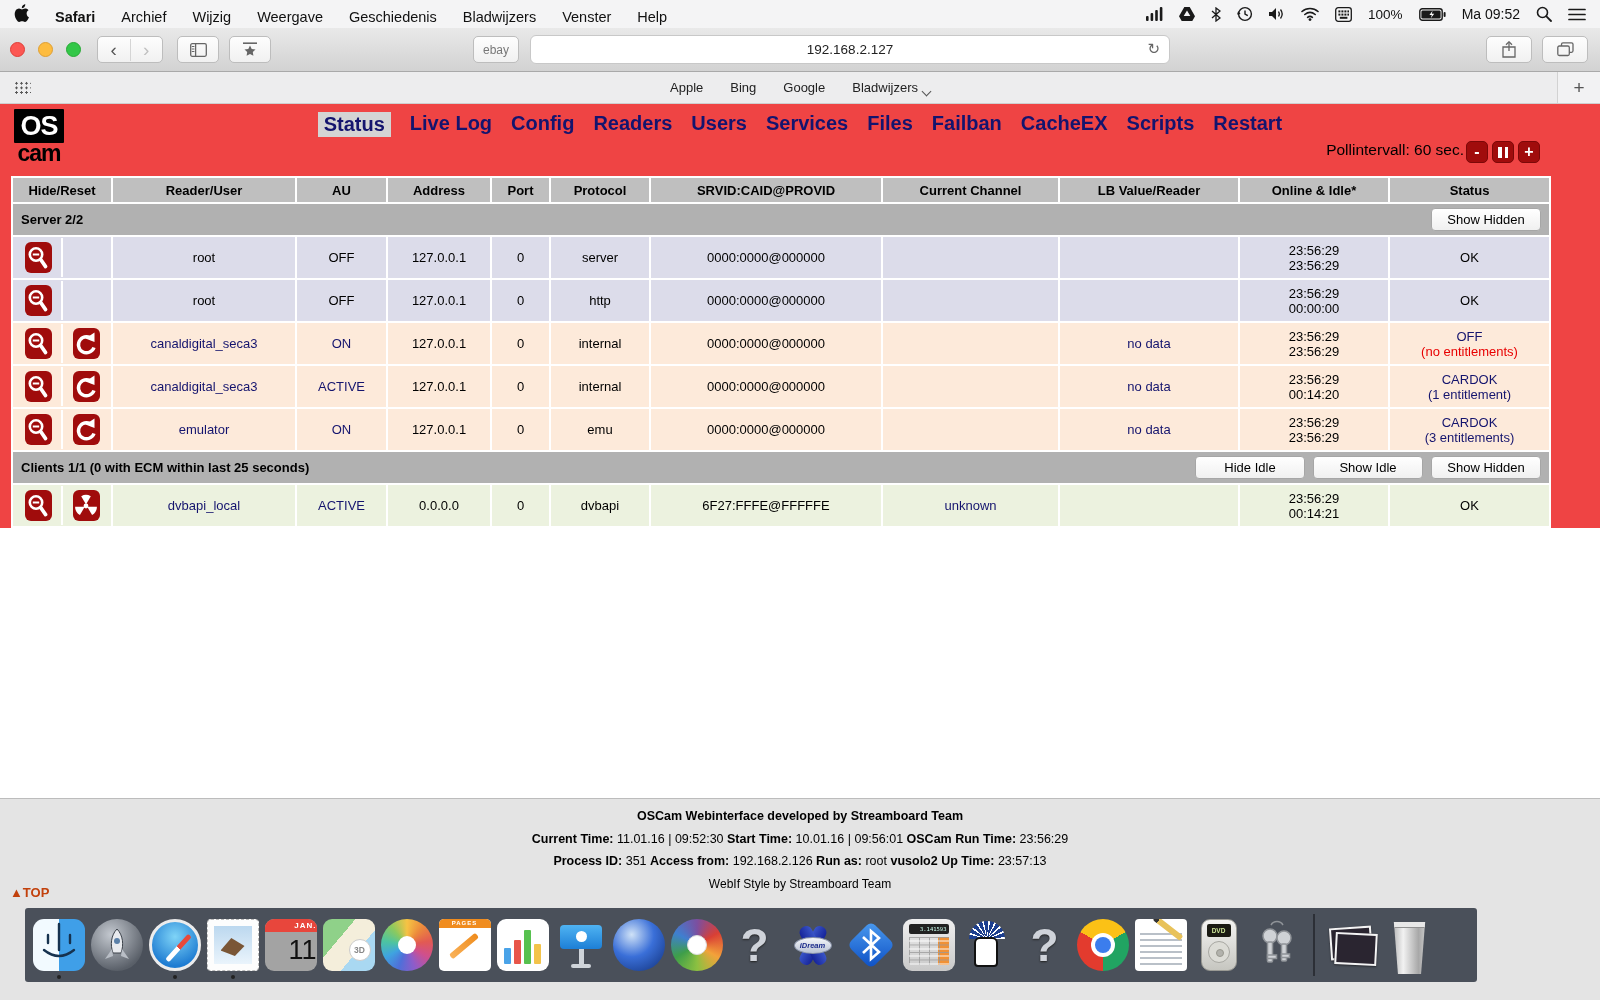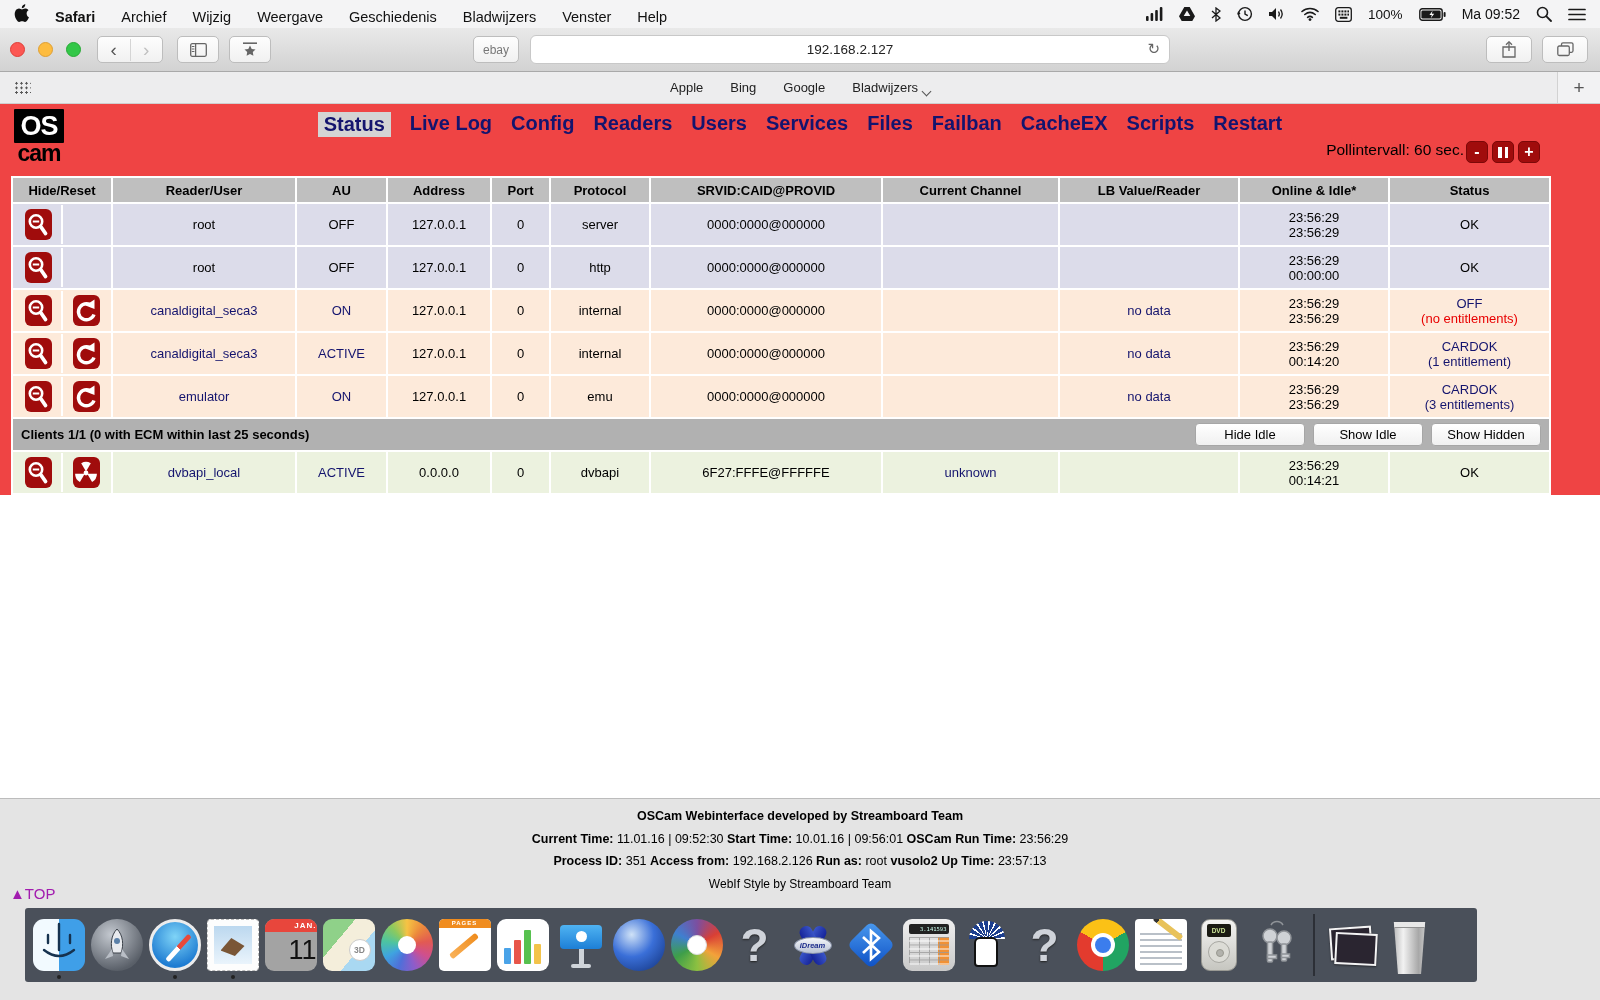--- a/index.html
+++ b/index.html
@@ -80,21 +80,21 @@
   .two-line div{line-height:15px}
   .st-navy{color:#14146e}
   .st-red{color:#e80000}
   .st-black{color:#000}
 
   
   .osfooter{position:absolute;left:0;right:0;top:798px;bottom:0;background:#e4e4e4;border-top:1px solid #bcbcbc;text-align:center;font-size:12.5px;color:#000;padding-top:10px;box-sizing:border-box}
   .osfooter p{margin:0 0 8.5px 0}
   .osfooter .b{font-weight:bold}
   .style-credit{font-size:12px}
-  .toplink{position:absolute;left:10px;top:86px;color:#a21caf;font-weight:normal;font-size:15px;text-decoration:none;cursor:pointer}
+  .toplink{position:absolute;left:10px;top:86px;color:#c2410c;font-weight:bold;font-size:13px;text-decoration:none;cursor:pointer}
 
   
   .dock{position:absolute;left:25px;top:908px;width:1452px;height:74px;background:rgba(68,74,84,0.96);border-radius:3px;display:flex;align-items:center;padding:0 6px;box-sizing:border-box;gap:3px}
   .di{width:55px;height:70px;position:relative;display:flex;align-items:center;justify-content:center;cursor:pointer}
   .di .ic{width:52px;height:52px;position:relative}
   .di.running::after{content:"";position:absolute;bottom:1px;left:50%;margin-left:-2px;width:4px;height:4px;border-radius:50%;background:#222}
   .abs{position:absolute;inset:0}
   .ic-finder{background:linear-gradient(90deg,#f2faff 0 26px,#3f9fe8 26px);border-radius:11px}
   .ic-launchpad{border-radius:50%;background:radial-gradient(circle at 38% 30%,#c3c8cf,#595f68 75%)}
   .ic-safari{border-radius:50%;background:radial-gradient(circle at 50% 32%,#7fd4f7,#1e7cd2 75%);border:3px solid #ececec;box-sizing:border-box}
@@ -397,20 +397,29 @@
             <th>Port</th>
             <th>Protocol</th>
             <th>SRVID:CAID@PROVID</th>
             <th>Current Channel</th>
             <th>LB Value/Reader</th>
             <th>Online &amp; Idle*</th>
             <th>Status</th>
           </tr>
         </thead>
       <tbody>
+          <tr class="sec">
+            <td colspan="11">
+              <div class="sec-flex">
+                <span>Server 2/2</span>
+                <span class="sp"></span>
+                <button class="mac-btn">Show Hidden</button>
+              </div>
+            </td>
+          </tr>
           <tr class="server">
             <td class="icontd">
               <div class="iconwrap">
                 <div class="iconhalf first">
                   <span class="ricon">
                     <svg width="24" height="28" viewBox="0 0 24 28">
                       <circle cx="10" cy="10.5" r="6.2" fill="none" stroke="#fff" stroke-width="2.6"></circle>
                       <line x1="6.8" y1="10.5" x2="13.2" y2="10.5" stroke="#fff" stroke-width="2"></line>
                       <line x1="14.6" y1="15.4" x2="19.6" y2="22.6" stroke="#fff" stroke-width="3.6" stroke-linecap="round"></line>
                     </svg>

